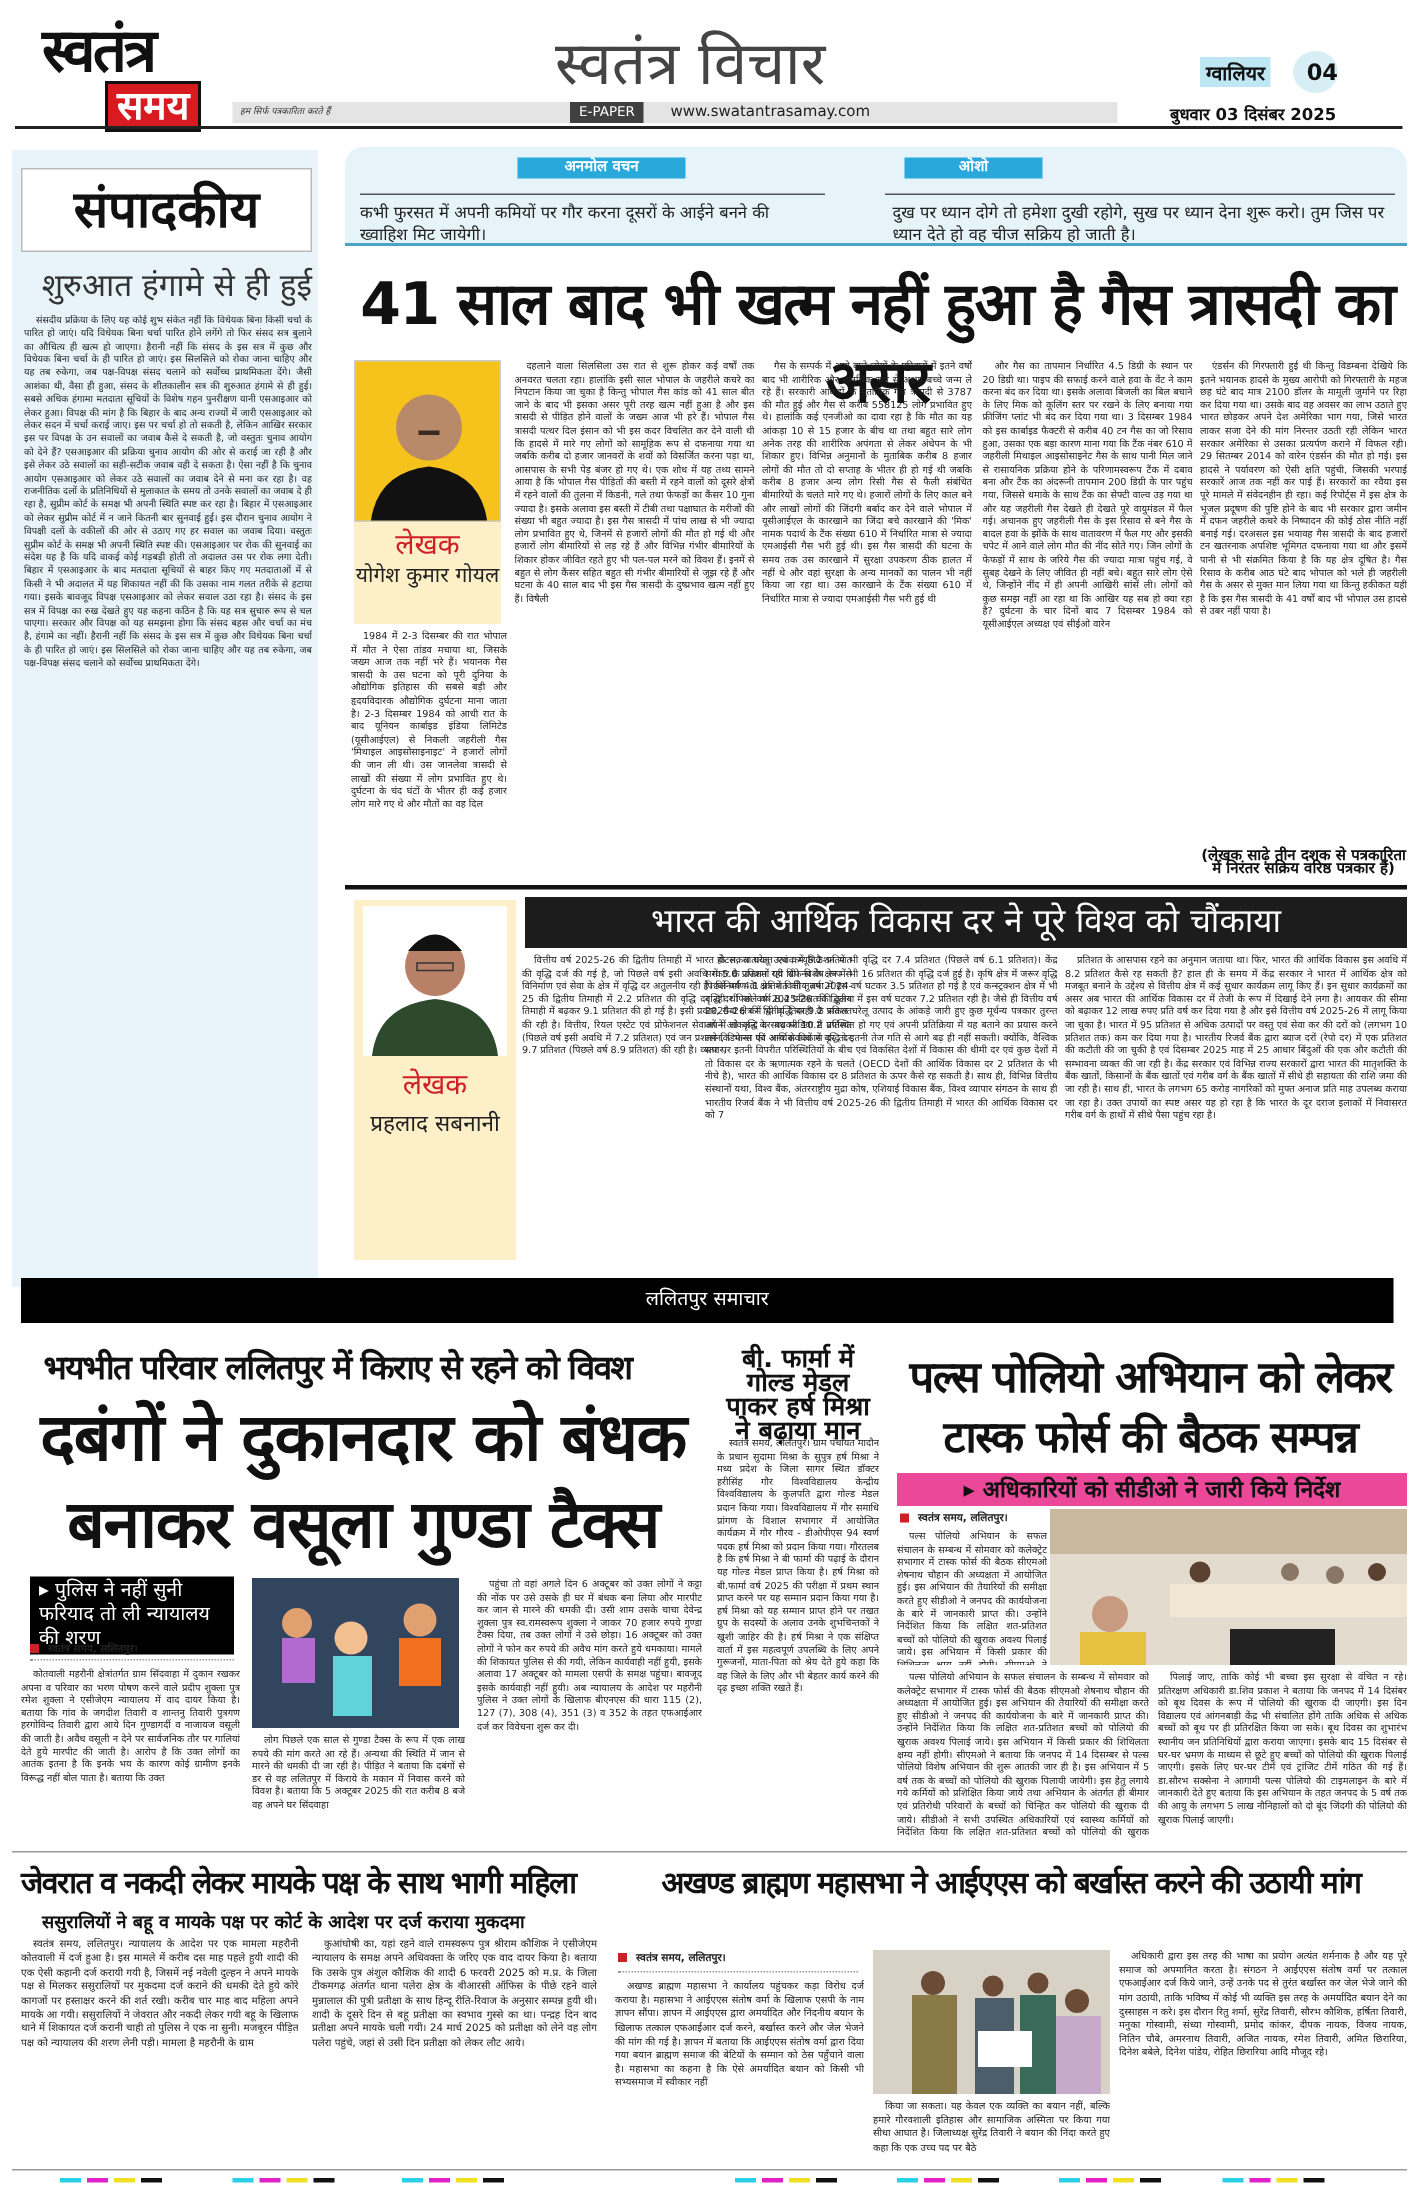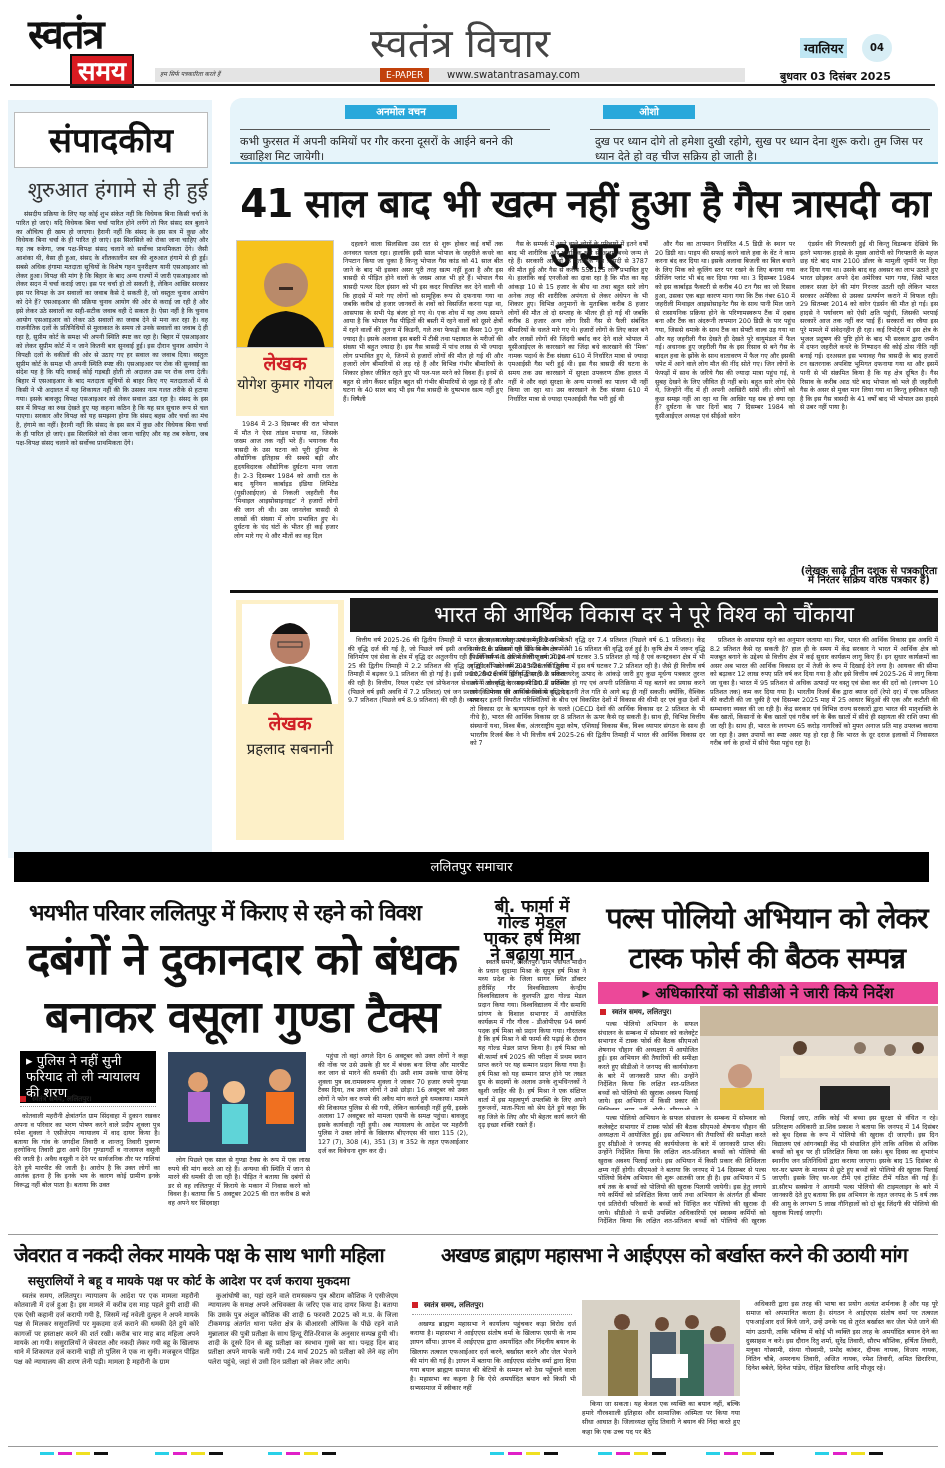--- a/index.html
+++ b/index.html
@@ -6,37 +6,37 @@
 body{width:945px;height:1468px;background:#fff;font-family:"DejaVu Sans",sans-serif;color:#111;position:relative;overflow:hidden}
 .abs{position:absolute}
 .t{font-size:6.4px;line-height:8.6px;color:#222;text-align:justify;overflow:hidden}
 .t p{text-indent:8px}
 
 .logo-top{left:28px;top:14px;font-size:40px;font-weight:900;line-height:40px;color:#111;letter-spacing:-2px}
 .logo-bot{left:70px;top:54px;background:#d81b21;color:#fff;font-size:26px;font-weight:900;line-height:30px;padding:0 6px;border:2px solid #111}
 .tagline{left:96px;top:70px;font-size:6px;color:#333;font-style:italic}
 .grey-bar{left:155px;top:68px;width:590px;height:14px;background:#e4e4e4}
 .mast-title{left:370px;top:20px;font-size:40px;font-weight:400;color:#444;line-height:46px}
-.epaper{left:380px;top:68px;background:#c2410c;color:#fff;font-size:9px;line-height:14px;padding:0 6px}
+.epaper{left:380px;top:68px;background:#404040;color:#fff;font-size:9px;line-height:14px;padding:0 6px}
 .url{left:447px;top:68px;font-size:10px;line-height:14px;color:#222}
 .city{left:800px;top:38px;background:#bfe6f3;font-size:13px;font-weight:700;padding:1px 4px}
-.page-no{left:862px;top:34px;width:30px;height:28px;border-radius:50%;background:#d8eef5;font-size:10px;font-weight:700;text-align:center;line-height:28px}
+.page-no{left:862px;top:34px;width:30px;height:28px;border-radius:50%;background:#d8eef5;font-size:15px;font-weight:700;text-align:right;line-height:28px}
 .date{left:780px;top:68px;font-size:11px;font-weight:700}
 .mast-rule{left:10px;top:84px;width:925px;height:2px;background:#222}
 
 .ed-col{left:8px;top:100px;width:204px;height:758px;background:#e9f4fa}
 .ed-box{left:14px;top:112px;width:194px;height:56px;border:1px solid #bbb;background:#fff;font-size:34px;font-weight:900;text-align:center;line-height:54px}
 .ed-head{left:14px;top:176px;width:194px;font-size:21px;text-align:right;color:#333;line-height:28px}
 
 .quote-band{left:230px;top:98px;width:708px;height:66px;background:#e6f4fa;border-radius:12px 12px 0 0;border-bottom:2px solid #4aa4c8}
 .q-tag{background:#29a8db;color:#fff;font-size:10px;font-weight:700;text-align:center;line-height:14px}
 .q-text{font-size:11px;line-height:15px;color:#222}
 .main-head{left:232px;top:178px;width:706px;font-size:39px;font-weight:900;line-height:52px;letter-spacing:-1px;text-align:center}
 .photo-yellow{background:#f6c21c;border:1px solid #ccc;overflow:hidden}
-.lekhak{color:#d02027;font-size:19px;font-weight:700;text-align:center;line-height:22px}
+.lekhak{color:#d02027;font-size:19px;font-weight:400;text-align:center;line-height:22px}
 .author{font-size:14px;text-align:center;line-height:16px;color:#222}
 .hr{height:3px;background:#111}
 .eco-head{left:350px;top:598px;width:588px;height:34px;background:#1c1c1c;color:#fff;font-size:22px;text-align:center;line-height:34px}
 .note{font-weight:700;font-size:10px;line-height:9px;text-align:center}
 
 .lal-band{left:14px;top:852px;width:915px;height:30px;background:#000;color:#fff;font-size:13px;text-align:center;line-height:30px}
 .big{font-weight:900;color:#111;letter-spacing:-1px}
 .blk-tag{background:#000;color:#fff;font-size:13px;line-height:16px;padding:2px 6px}
 .byline{font-size:7px;font-weight:700;color:#222}
 .byline:before{content:"";display:inline-block;width:6px;height:6px;background:#d02027;margin-right:6px;vertical-align:middle}

